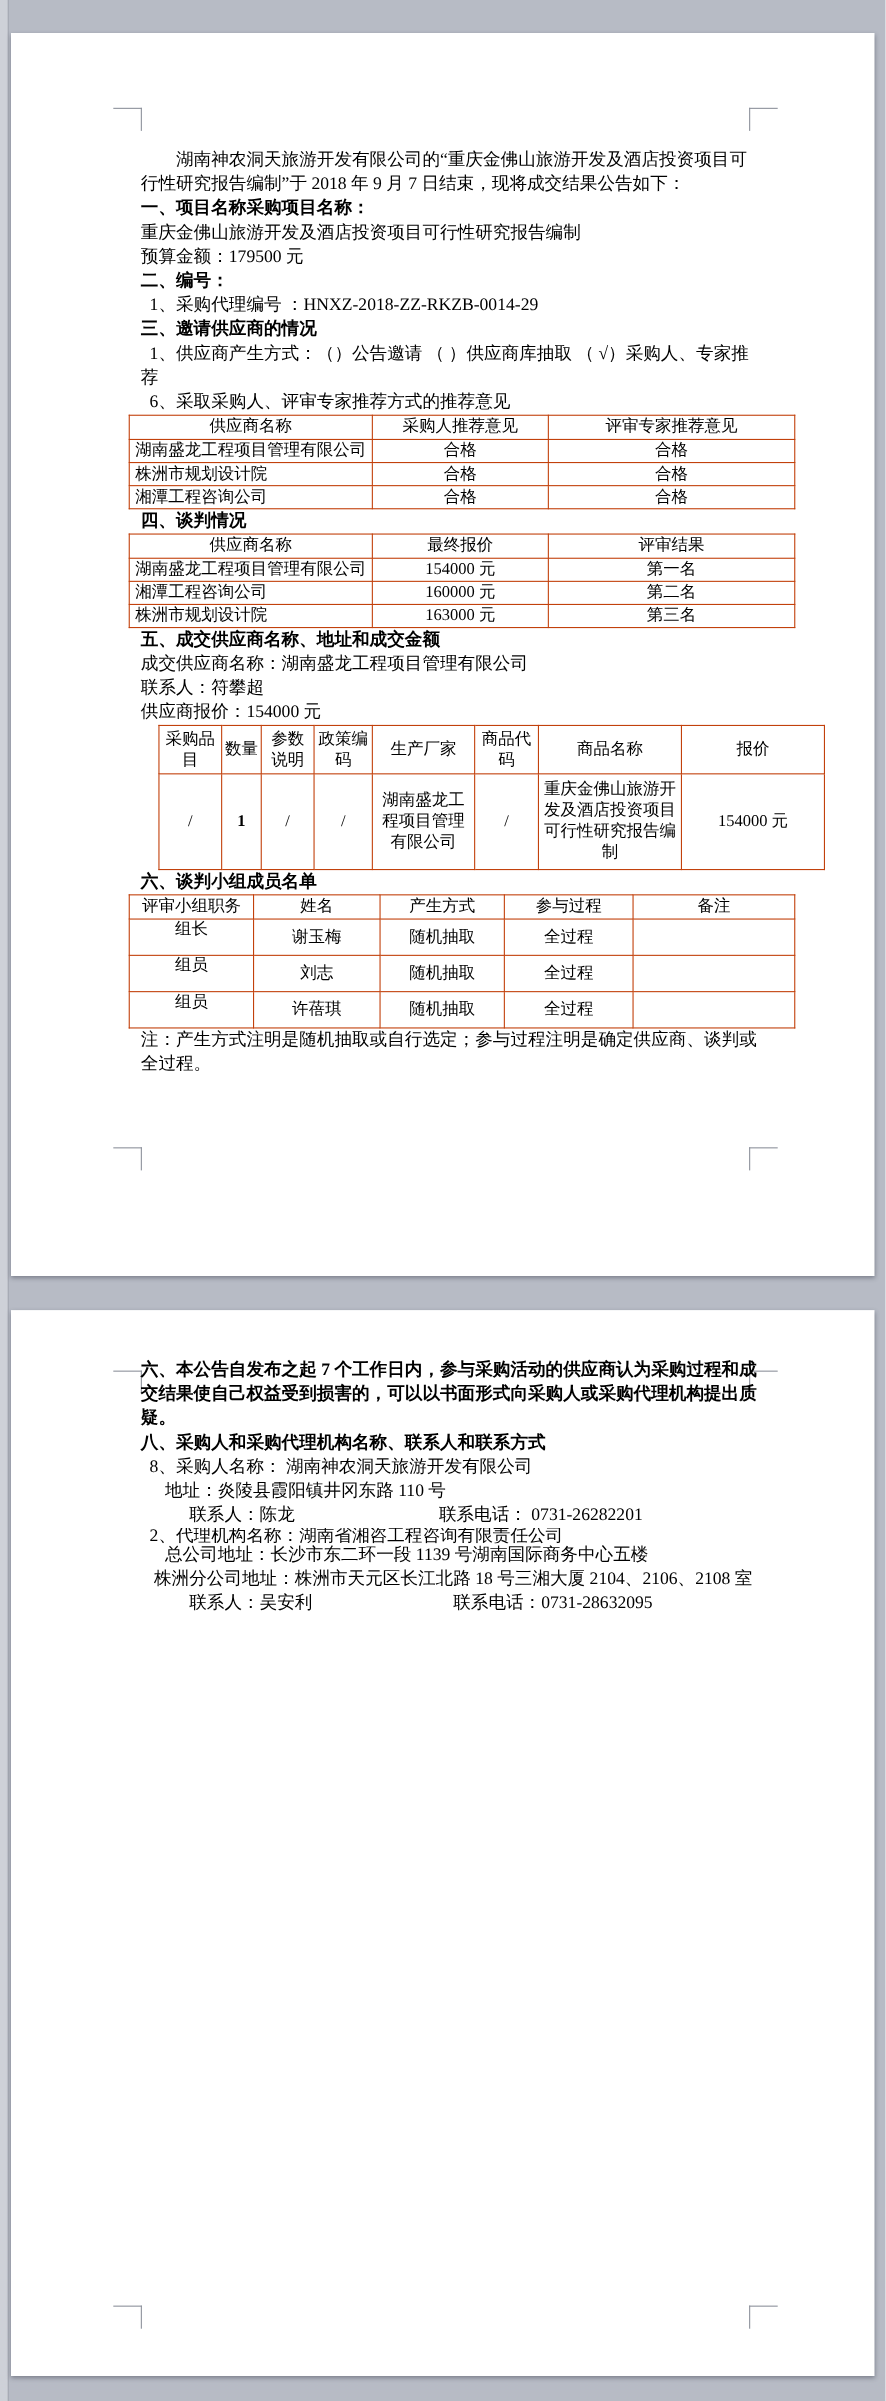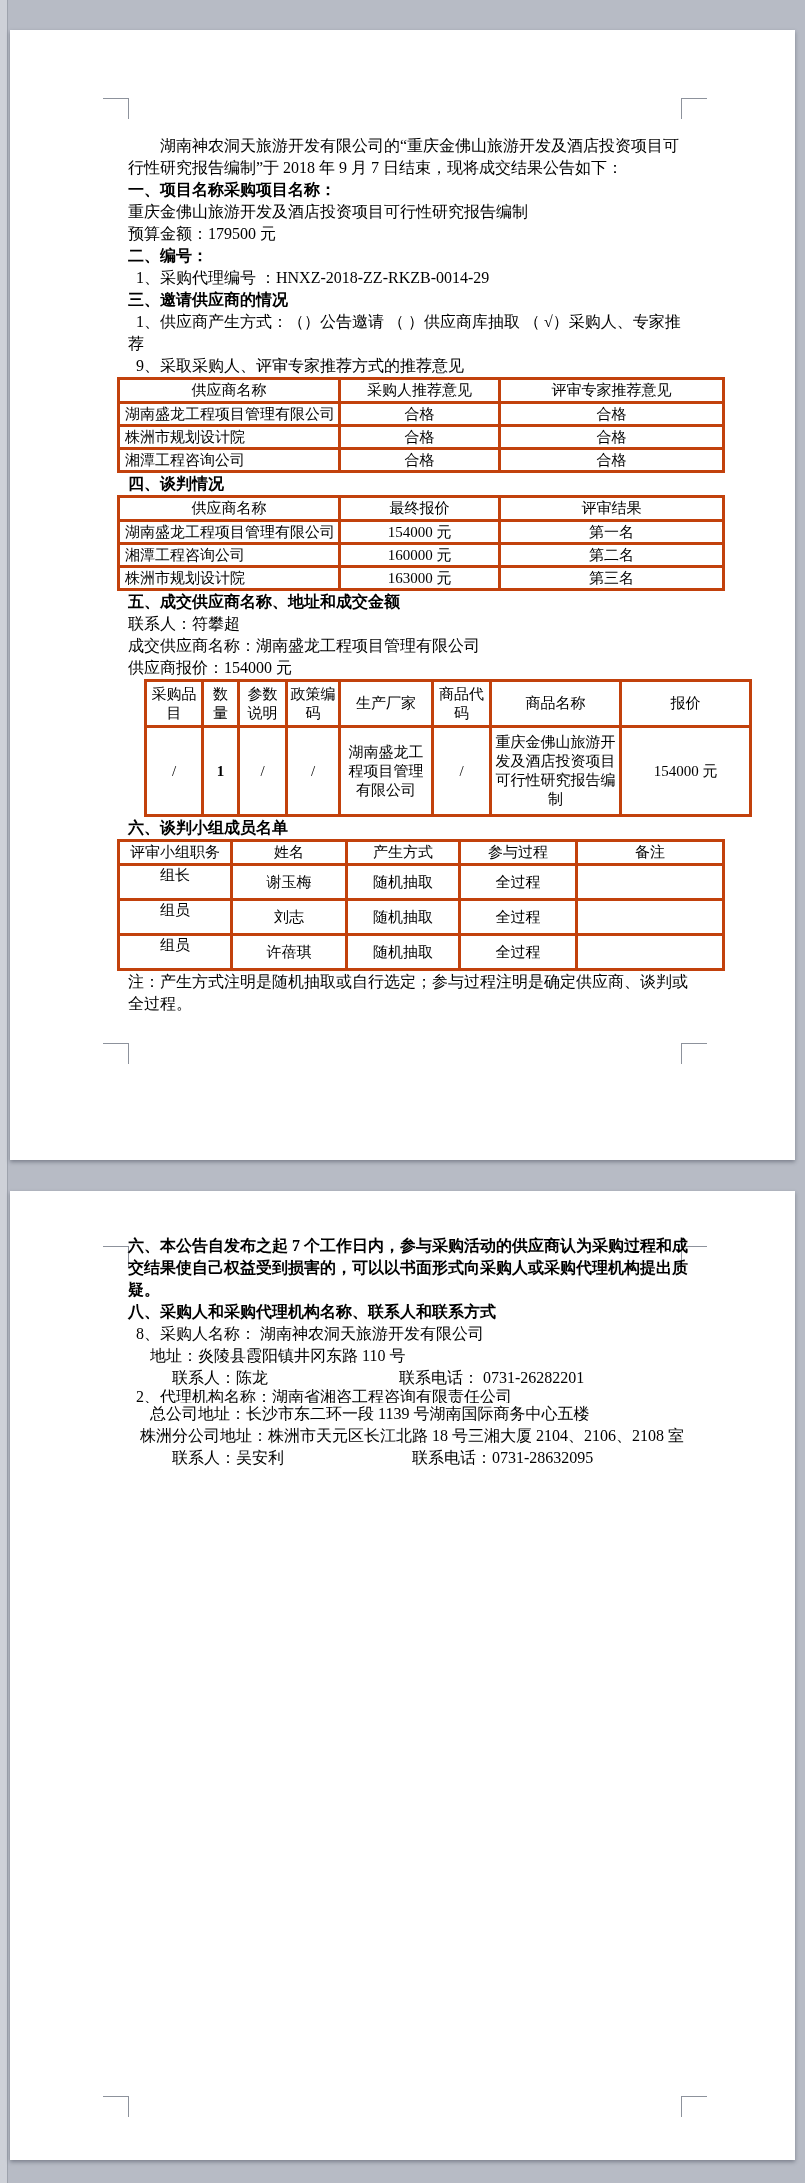--- a/index.html
+++ b/index.html
@@ -20,21 +20,21 @@
   .b{font-weight:bold;}
   .indent2em{text-indent:32px;}
   .num{text-indent:8px;}
   .sub{text-indent:22px;}
   .sub-half{text-indent:12px;}
   .clip{height:14px;overflow:hidden;line-height:15px;text-indent:8px;}
   .contact-label{display:inline-block;width:249px;}
   .contact-label2{display:inline-block;width:262px;}
   
   table.tbl{border-collapse:collapse;table-layout:fixed;margin-left:-11px;font-size:15px;}
-  table.tbl th,table.tbl td{border:3px solid #c2410c;font-weight:normal;text-align:center;vertical-align:middle;padding:0 2px;line-height:19px;overflow:hidden;font-family:Liberation Serif, serif;}
+  table.tbl th,table.tbl td{border:1px solid #c2410c;font-weight:normal;text-align:center;vertical-align:middle;padding:0 2px;line-height:19px;overflow:hidden;font-family:Liberation Serif, serif;}
   table.t12{width:605px;}
   table.t12 th{height:21px;}
   table.t12 td{height:20px;}
   table.t12 td.al{text-align:left;padding-left:5px;}
   table.t3{width:605px;margin-left:16px;}
   table.t3 th{height:43px;}
   table.t3 td{height:86px;}
   table.t3 td.qty{font-weight:bold;}
   table.t4{width:605px;}
   table.t4 th{height:21px;}
@@ -61,21 +61,21 @@
 
     <p class="b">一、项目名称采购项目名称：</p>
     <p>重庆金佛山旅游开发及酒店投资项目可行性研究报告编制</p>
     <p>预算金额：179500 元</p>
 
     <p class="b">二、编号：</p>
     <p class="num">1、采购代理编号 ：HNXZ-2018-ZZ-RKZB-0014-29</p>
 
     <p class="b">三、邀请供应商的情况</p>
     <p class="num">1、供应商产生方式：（）公告邀请 （ ）供应商库抽取 （ √）采购人、专家推荐</p>
-    <p class="num">9、采取采购人、评审专家推荐方式的推荐意见</p>
+    <p class="num">6、采取采购人、评审专家推荐方式的推荐意见</p>
 
     <table class="tbl t12">
       <colgroup>
           <col style="width:221px;">
           <col style="width:160px;">
           <col style="width:224px;">
         </colgroup>
       <tbody>
           <tr>
         <th>供应商名称</th>
@@ -126,22 +126,22 @@
       </tr>
       <tr>
         <td class="al">株洲市规划设计院</td>
         <td>163000 元</td>
         <td>第三名</td>
       </tr>
     </tbody>
       </table>
 
     <p class="b">五、成交供应商名称、地址和成交金额</p>
+    <p>成交供应商名称：湖南盛龙工程项目管理有限公司</p>
     <p>联系人：符攀超</p>
-    <p>成交供应商名称：湖南盛龙工程项目管理有限公司</p>
     <p>供应商报价：154000  元</p>
 
     <table class="tbl t3">
       <colgroup>
         <col style="width:57px;">
           <col style="width:36px;">
           <col style="width:48px;">
           <col style="width:53px;">
         <col style="width:93px;">
           <col style="width:58px;">

